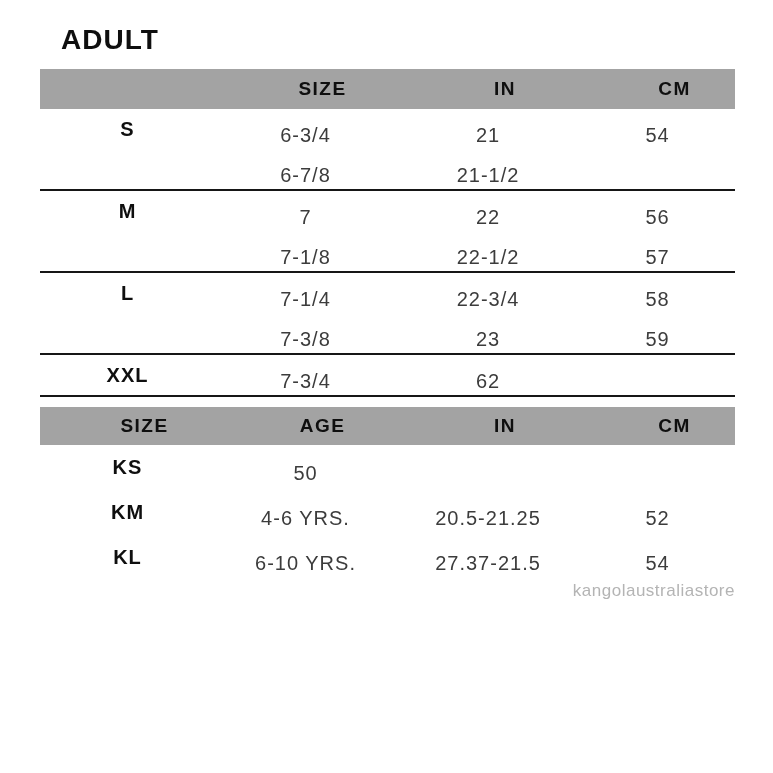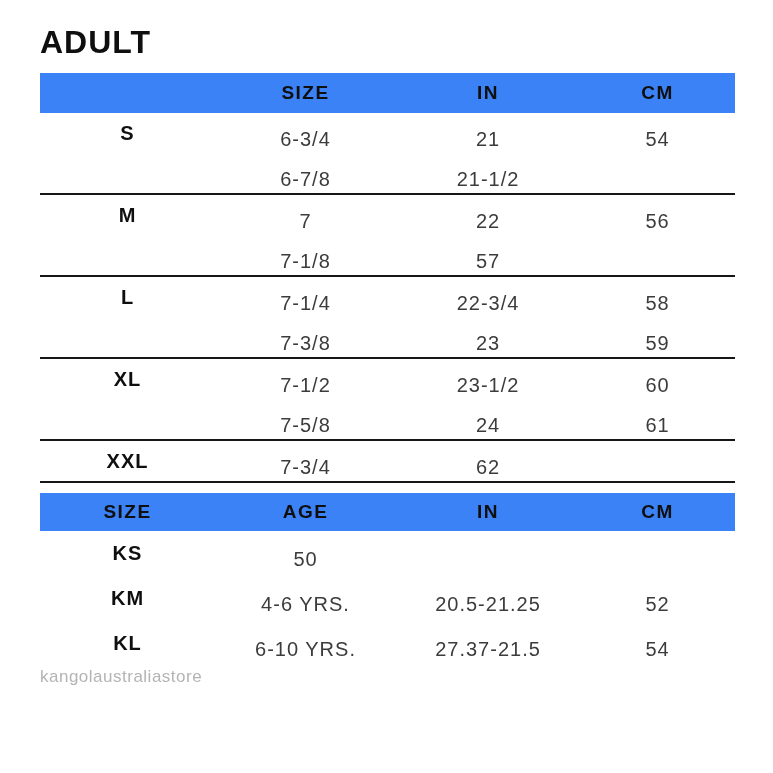--- a/index.html
+++ b/index.html
@@ -5,53 +5,53 @@
   * { margin:0; padding:0; box-sizing:border-box; }
   html,body { background:#ffffff; }
   body {
     width:773px; height:773px; overflow:hidden;
     font-family:"Liberation Sans", sans-serif;
     color:#111;
   }
   .sheet { padding:26px 38px 0 40px; width:773px; }
 
   .section-title {
-    font-size:32px; font-weight:700; letter-spacing:1px;
-    color:#0f0f0f; line-height:1; margin-left:0;
+    font-size:28px; font-weight:700; letter-spacing:1px;
+    color:#0f0f0f; line-height:1; margin-left:21px;
   }
   .section-title.kids { margin-top:19px; }
 
   .grid-row {
     display:grid;
     grid-template-columns:175px 181px 184px 155px;
     width:695px;
   }
   .cell {
     display:flex; align-items:center; justify-content:center;
     text-align:center; white-space:nowrap;
   }
 
   .thead {
-    background:#3b82f6;
-    height:40px; margin-top:15px;
+    background:#a3a3a3;
+    height:40px; margin-top:15px;padding-left:17px;
   }
   .thead .cell {
     font-weight:700; font-size:19px; letter-spacing:1.5px; color:#0f0f0f;
   }
   .thead.kids-head { height:38px; margin-top:10px; }
 
   .group { border-bottom:2px solid #161616; }
   .row { height:40px; }
   .kids-row { height:45px; }
 
   .lbl { font-weight:700; font-size:20px; letter-spacing:1px; color:#0f0f0f; }
   .val { font-weight:400; font-size:20px; letter-spacing:1px; color:#3c3c3c;margin-top:12px; }
 
   .watermark {
-    width:695px; text-align:left; margin-top:1px;
+    width:695px; text-align:right; margin-top:1px;
     font-size:17px; letter-spacing:0.5px; color:#b4b4b4;
   }
 </style>
 </head>
 <body>
 
 <div class="sheet">
 
   <div class="section-title">ADULT</div>
 
@@ -80,53 +80,40 @@
     <div class="group">
       <div class="grid-row row">
         <div class="cell lbl">M</div>
         <div class="cell val">7</div>
         <div class="cell val">22</div>
         <div class="cell val">56</div>
       </div>
       <div class="grid-row row">
         <div class="cell"></div>
         <div class="cell val">7-1/8</div>
+        <div class="cell val">22-1/2</div>
         <div class="cell val">57</div>
       </div>
     </div>
 
     <div class="group">
       <div class="grid-row row">
         <div class="cell lbl">L</div>
         <div class="cell val">7-1/4</div>
         <div class="cell val">22-3/4</div>
         <div class="cell val">58</div>
       </div>
       <div class="grid-row row">
         <div class="cell"></div>
         <div class="cell val">7-3/8</div>
         <div class="cell val">23</div>
         <div class="cell val">59</div>
       </div>
     </div>
 
-    <div class="group">
-      <div class="grid-row row">
-        <div class="cell lbl">XL</div>
-        <div class="cell val">7-1/2</div>
-        <div class="cell val">23-1/2</div>
-        <div class="cell val">60</div>
-      </div>
-      <div class="grid-row row">
-        <div class="cell"></div>
-        <div class="cell val">7-5/8</div>
-        <div class="cell val">24</div>
-        <div class="cell val">61</div>
-      </div>
-    </div>
 
     <div class="group">
       <div class="grid-row row">
         <div class="cell lbl">XXL</div>
         <div class="cell val">7-3/4</div>
         <div class="cell val">62</div>
       </div>
     </div>
   </div>
 

